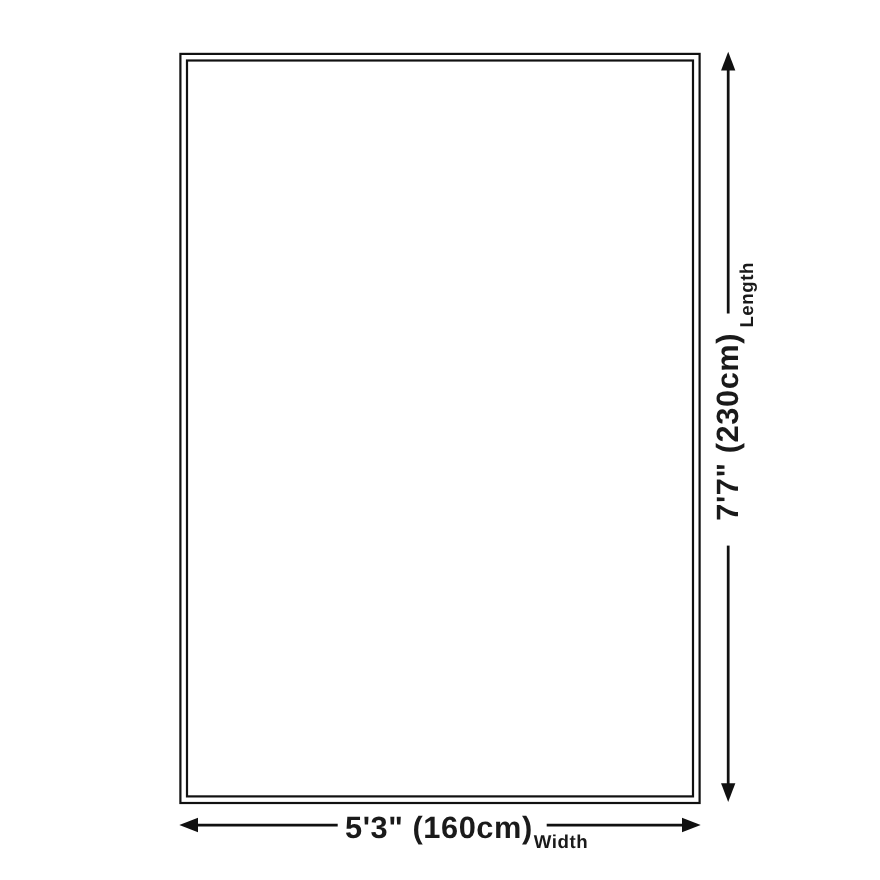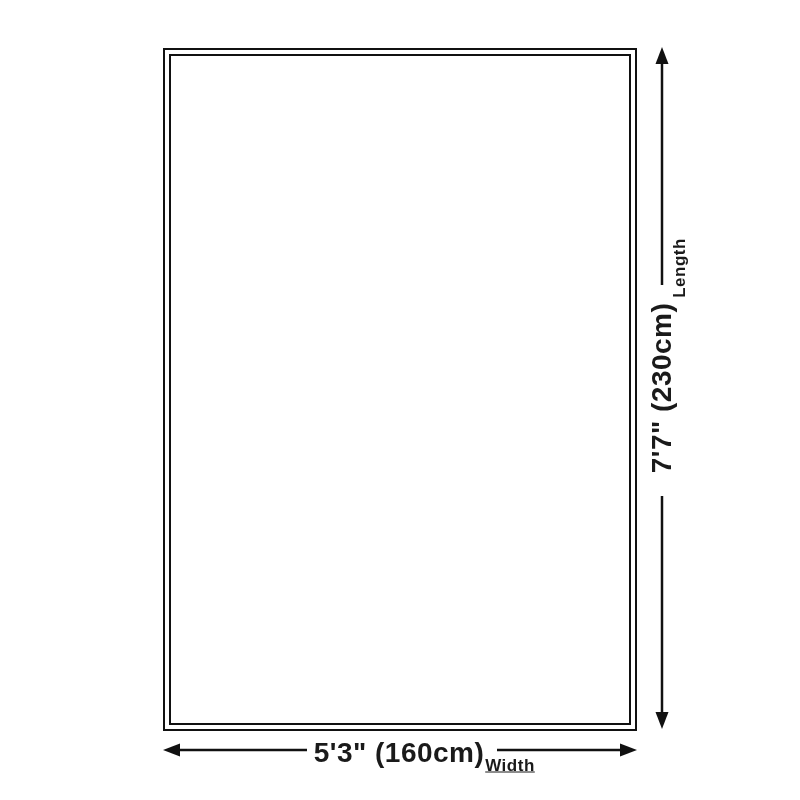--- a/index.html
+++ b/index.html
@@ -78,21 +78,20 @@
   }
   .width-value {
     left: 399px;
     top: 753px;
     transform: translate(-50%, -50%);
   }
   .width-name {
     left: 510px;
     top: 765px;
     transform: translate(-50%, -50%);
-    text-decoration: underline;
   }
 </style>
 </head>
 <body>
 
 <div class="stage">
 
   <div class="rug">
     <div class="rug-inner"></div>
   </div>

